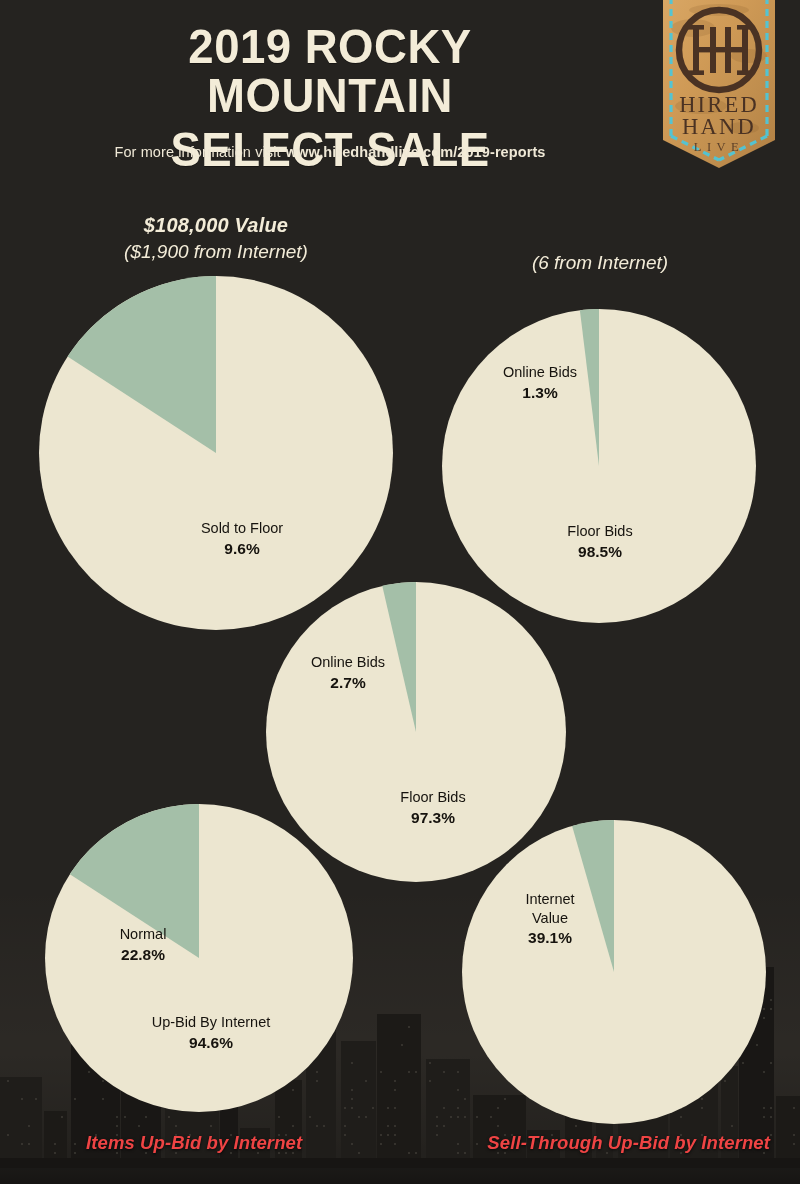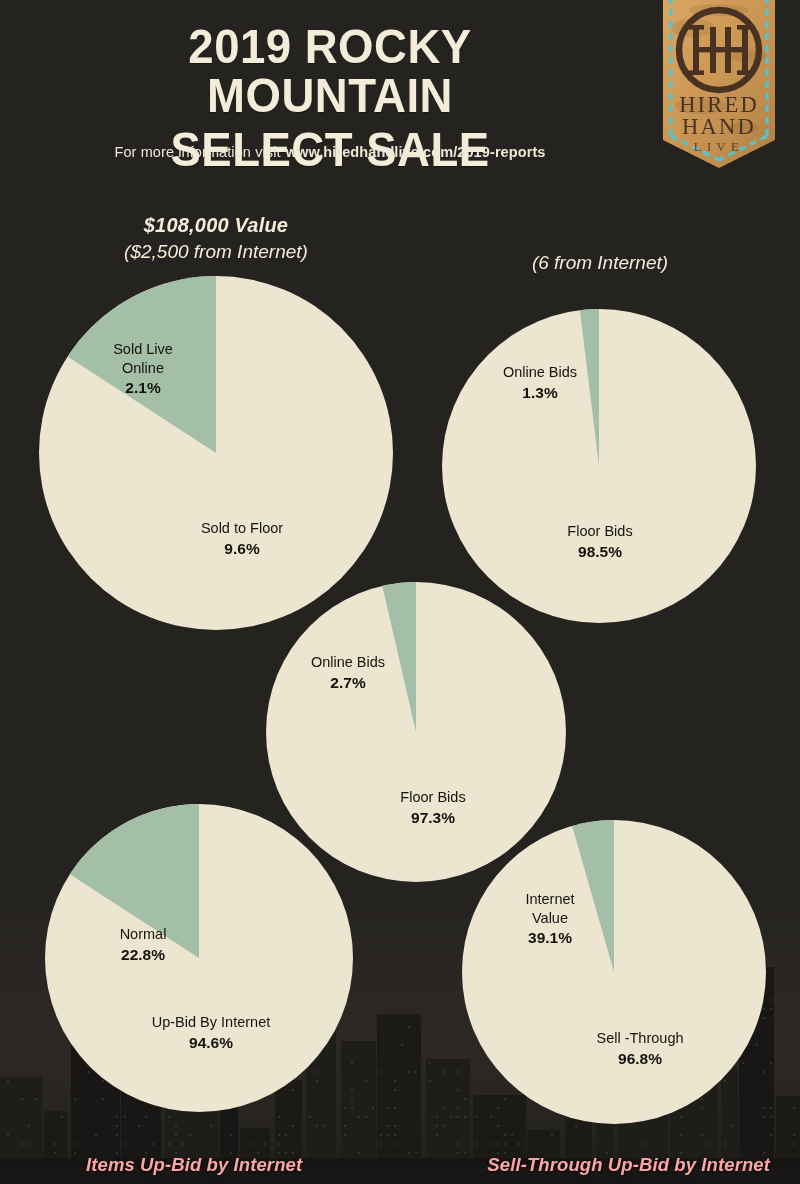--- a/index.html
+++ b/index.html
@@ -58,21 +58,21 @@
   .pie-label .pct{display:block;font-weight:bold;font-size:15.5px;margin-top:1px;}
   .pie-label .nm{display:block;}
 
   
   .cap{position:absolute;text-align:center;color:#f3ecd8;font-style:italic;}
   .cap .big{display:block;font-weight:bold;font-size:20px;letter-spacing:.2px;}
   .cap .small{display:block;font-size:19px;margin-top:4px;}
 
   
   .foot{
-    position:absolute;bottom:8px;color:#fca5a5;
+    position:absolute;bottom:30px;color:#ef4444;
     font-weight:bold;font-style:italic;font-size:18.5px;
     letter-spacing:.1px;text-shadow:0 1px 3px rgba(0,0,0,.8);
     white-space:nowrap;
   }
   .foot.left{left:86px;}
   .foot.right{right:30px;}
 </style>
 </head>
 <body>
 
@@ -385,21 +385,21 @@
 
         <text x="64" y="118" text-anchor="middle" fill="#4a3223" font-family="'Liberation Serif','DejaVu Serif',serif" font-size="22.5" letter-spacing="2.2">HIRED</text>
         <text x="64" y="140" text-anchor="middle" fill="#4a3223" font-family="'Liberation Serif','DejaVu Serif',serif" font-size="22.5" letter-spacing="2.2">HAND</text>
         <text x="64" y="157" text-anchor="middle" fill="#5c4029" font-family="'Liberation Serif','DejaVu Serif',serif" font-size="12.5" letter-spacing="5.5">LIVE</text>
       </svg>
     </div>
   </div>
 
   <div class="cap" style="left:46px;top:214px;width:340px;">
     <span class="big">$108,000 Value</span>
-    <span class="small">($2,500 from Internet)</span>
+    <span class="small">($1,900 from Internet)</span>
   </div>
 
   <div class="cap" style="left:430px;top:248px;width:340px;">
     <span class="small">(6 from Internet)</span>
   </div>
 
 
   <div class="pie" id="pie0" style="left: 39px; top: 276px; width: 354px; height: 354px;">
       <svg width="354" height="354" viewBox="0 0 354 354">
         <circle cx="177" cy="177" r="177" fill="#ece6d0"></circle>
@@ -424,25 +424,20 @@
         <path d="M 154 154 L 154 0 A 154 154 0 0 0 24.844732536404678 70.12558860768584 Z" fill="#a4bfa8"></path>
       </svg>
     </div>
   <div class="pie" id="pie4" style="left: 462px; top: 820px; width: 304px; height: 304px;">
       <svg width="304" height="304" viewBox="0 0 304 304">
         <circle cx="152" cy="152" r="152" fill="#ece6d0"></circle>
         <path d="M 152 152 L 152 0 A 152 152 0 0 0 110.10312191581615 5.888222217375528 Z" fill="#a4bfa8"></path>
       </svg>
     </div>
 
-  <div class="pie-label" style="left:96px;top:340px;width:94px;">
-    <span class="nm">Sold Live</span>
-    <span class="nm">Online</span>
-    <span class="pct">2.1%</span>
-  </div>
   <div class="pie-label" style="left:176px;top:519px;width:132px;">
     <span class="nm">Sold to Floor</span>
     <span class="pct">9.6%</span>
   </div>
 
   <div class="pie-label" style="left:482px;top:363px;width:116px;">
     <span class="nm">Online Bids</span>
     <span class="pct">1.3%</span>
   </div>
   <div class="pie-label" style="left:544px;top:522px;width:112px;">
@@ -466,20 +461,16 @@
   <div class="pie-label" style="left:130px;top:1013px;width:162px;">
     <span class="nm">Up-Bid By Internet</span>
     <span class="pct">94.6%</span>
   </div>
 
   <div class="pie-label" style="left:508px;top:890px;width:84px;">
     <span class="nm">Internet</span>
     <span class="nm">Value</span>
     <span class="pct">39.1%</span>
   </div>
-  <div class="pie-label" style="left:573px;top:1029px;width:134px;">
-    <span class="nm">Sell -Through</span>
-    <span class="pct">96.8%</span>
-  </div>
 
   <div class="foot left">Items Up-Bid by Internet</div>
   <div class="foot right">Sell-Through Up-Bid by Internet</div>
 </div>
 
 </body></html>

